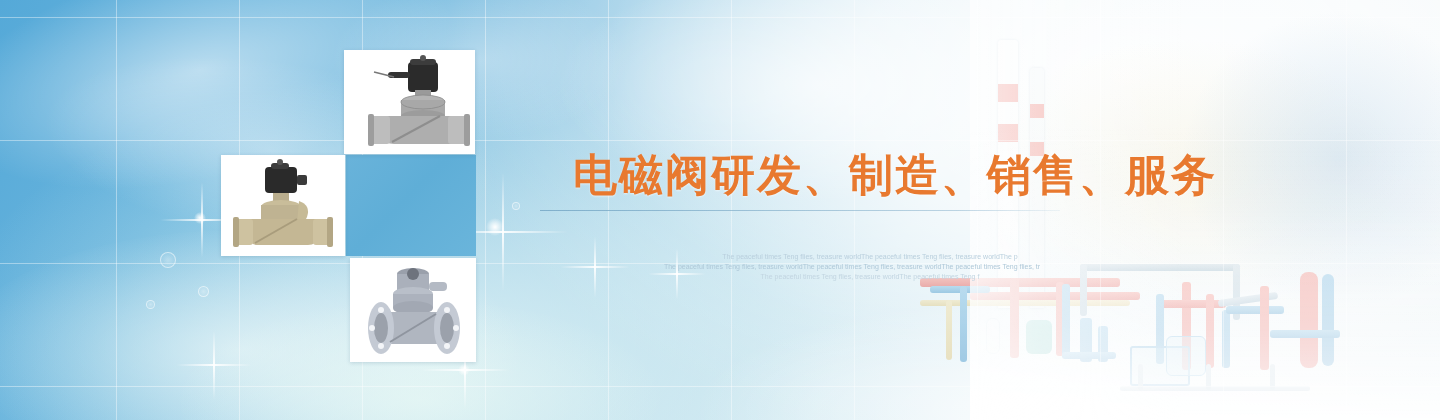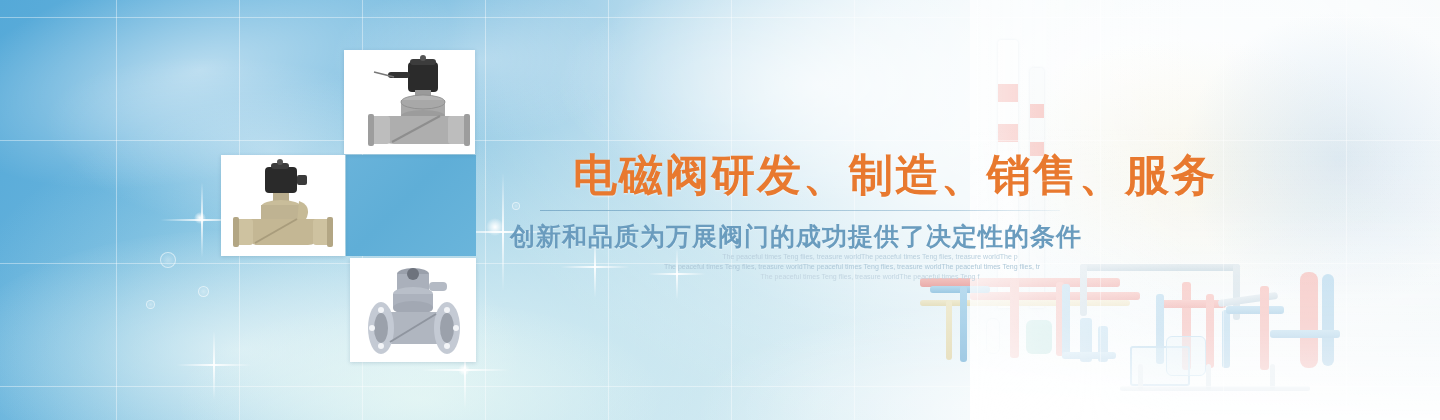--- a/index.html
+++ b/index.html
@@ -256,20 +256,19 @@
         <circle cx="97" cy="52" r="3" fill="#f3f5f8"></circle>
         <circle cx="97" cy="88" r="3" fill="#f3f5f8"></circle>
         <circle cx="106" cy="70" r="3" fill="#f3f5f8"></circle>
         <path d="M40 84 L86 56" stroke="#8f959f" stroke-width="2" fill="none"></path>
       </g>
     </svg>
   </div>
 
   <div id="headline">电磁阀研发、制造、销售、服务</div>
   <div id="divider"></div>
-  <div id="subhead">创新和品质为万展阀门的成功提供了决定性的条件</div>
   <div id="filler">
     <div class="l1">The peaceful times Teng flies, treasure worldThe peaceful times Teng flies, treasure worldThe p</div>
     <div class="l2">The peaceful times Teng flies, treasure worldThe peaceful times Teng flies, treasure worldThe peaceful times Teng flies, tr</div>
     <div class="l3">The peaceful times Teng flies, treasure worldThe peaceful times Teng f</div>
   </div>
 
 </div>
 
 </body></html>

